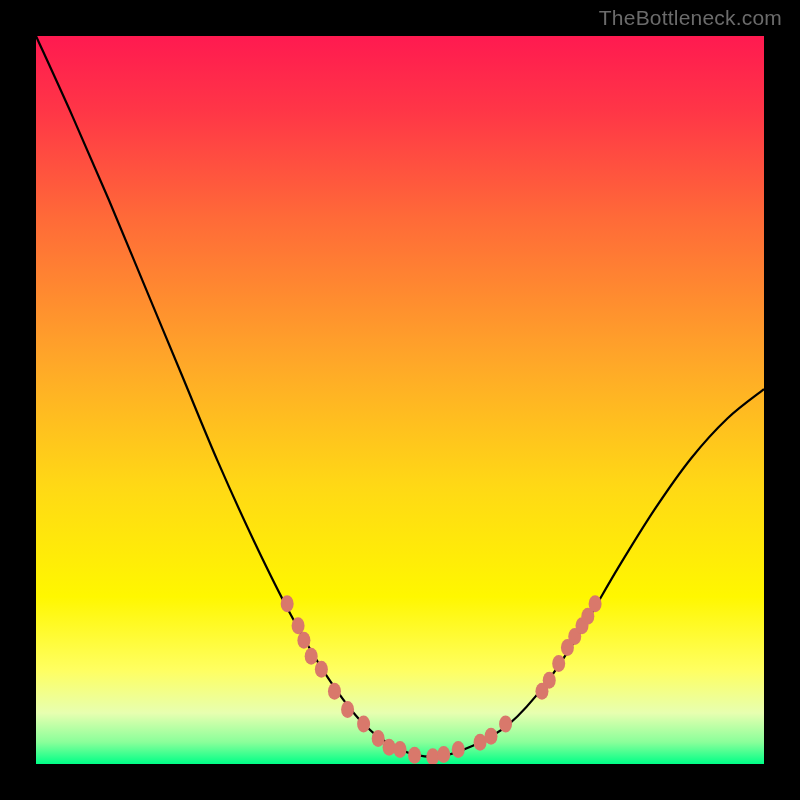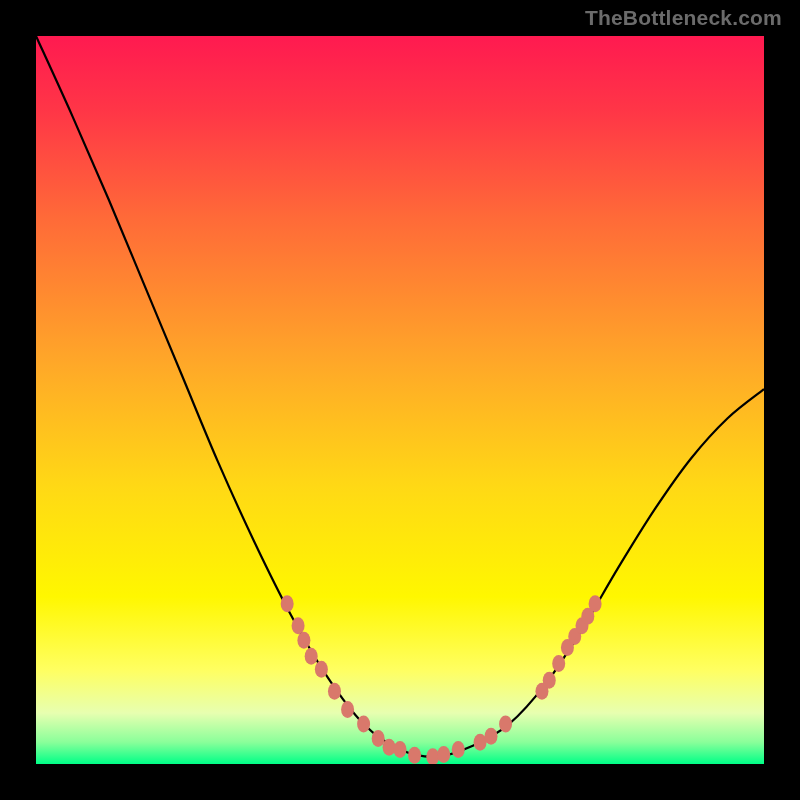--- a/index.html
+++ b/index.html
@@ -19,21 +19,21 @@
     height: 728px;
     background: #ffffff;
     overflow: hidden;
   }
   .watermark {
     position: absolute;
     top: 6px;
     right: 18px;
     color: #6b6b6b;
     font-size: 21px;
-    font-weight: 700;
+    font-weight: 400;
     z-index: 3;
     letter-spacing: 0.2px;
   }
   svg.plot {
     position: absolute;
     left: 0;
     top: 0;
     width: 728px;
     height: 728px;
   }

